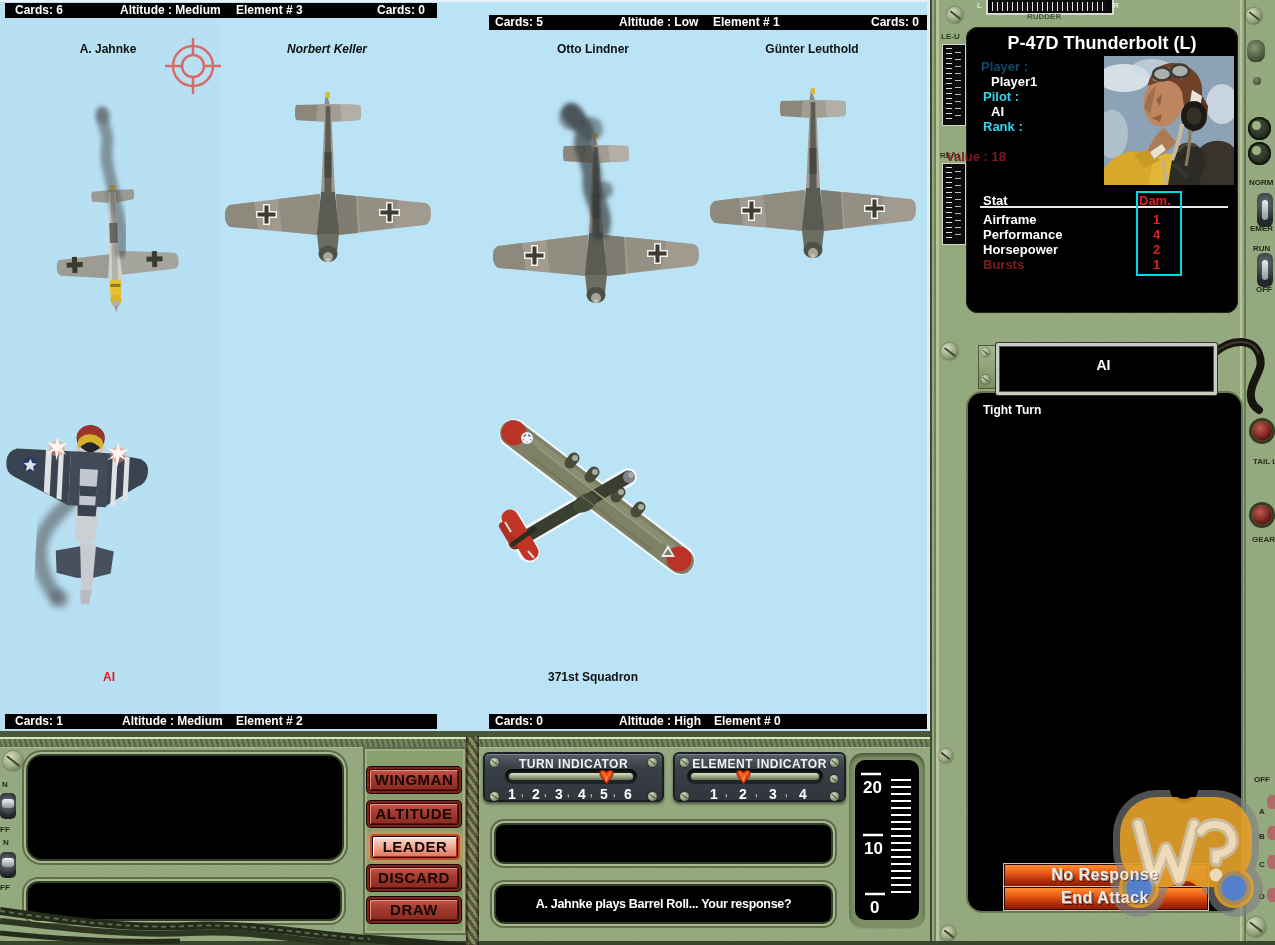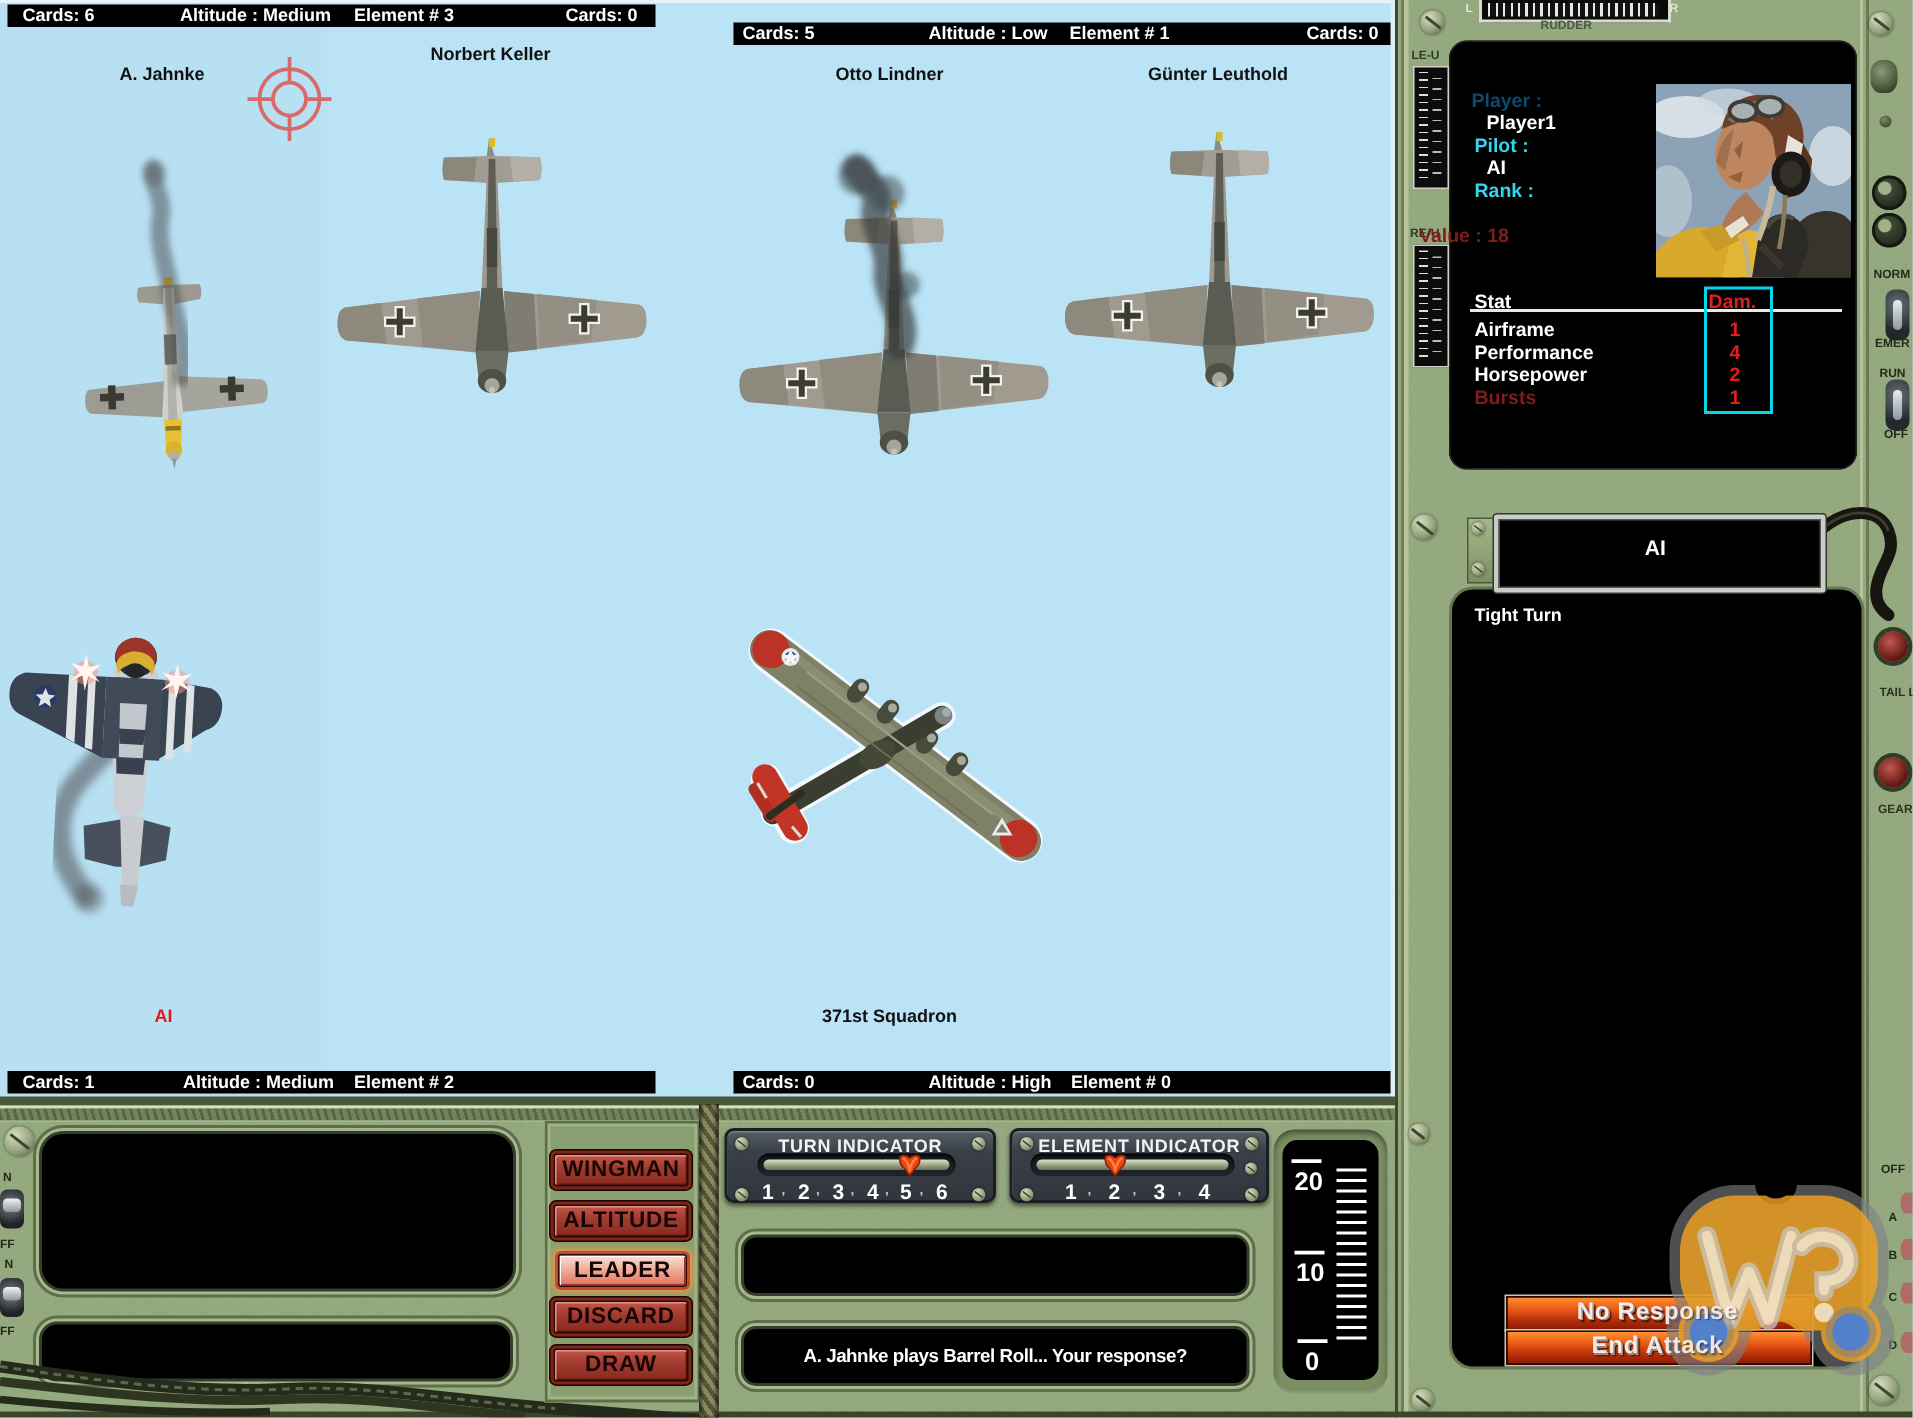--- a/index.html
+++ b/index.html
@@ -211,21 +211,21 @@
 
   <path d="M668,545 L675,557 L661,557 Z" fill="#e8ecf0"></path>
   <path d="M668,549 L672,555 L664,555 Z" fill="#7e8165"></path>
 
   <path d="M538,448 L662,543" stroke="#9b9e84" stroke-width="1.5" fill="none"></path>
   <path d="M532,458 L652,550" stroke="#6e7157" stroke-width="1.2" fill="none"></path>
 </g>
 </svg>
 
 <div class="nm" style="left:108px;top:42px;">A. Jahnke</div>
-<div class="nm" style="left:327px;top:29px;">Norbert Keller</div>
+<div class="nm" style="left:327px;top:42px;font-style:italic;">Norbert Keller</div>
 <div class="nm" style="left:593px;top:42px;">Otto Lindner</div>
 <div class="nm" style="left:812px;top:42px;">Günter Leuthold</div>
 <div class="nm" style="left:109px;top:670px;color:#e01818;">AI</div>
 <div class="nm" style="left:593px;top:670px;">371st Squadron</div>
 
 <div class="bar" style="left:5px;top:3px;width:432px;">
  <span style="left:10px;">Cards: 6</span>
       <span style="left:115px;">Altitude : Medium</span>
       <span style="left:231px;">Element # 3</span>
       <span style="left:372px;">Cards: 0</span>
@@ -308,20 +308,21 @@
 <div class="abs" style="left:1267px;top:826px;width:8px;height:14px;background:#b06a6a;border-radius:50% 0 0 50%;"></div>
 <div class="abs" style="left:1267px;top:855px;width:8px;height:14px;background:#b06a6a;border-radius:50% 0 0 50%;"></div>
 <div class="abs" style="left:1267px;top:888px;width:8px;height:14px;background:#b06a6a;border-radius:50% 0 0 50%;"></div>
 <div class="screw" style="left:1246px;top:917px;width:20px;height:20px;"></div>
 <div class="screw" style="left:941px;top:926px;width:15px;height:15px;"></div>
 <div class="screw" style="left:939px;top:749px;width:14px;height:14px;"></div>
 <div class="screw" style="left:941px;top:343px;width:17px;height:17px;"></div>
 
 <div class="abs" style="left:966px;top:27px;width:272px;height:286px;background:#000;border-radius:12px;"></div>
 <div class="abs" style="left:966px;top:27px;width:272px;height:286px;border-radius:12px;box-shadow:inset 0 0 0 1px #222;"></div>
+<div class="abs" style="left:966px;top:33px;width:272px;text-align:center;color:#fff;font-weight:bold;font-size:18px;">P-47D Thunderbolt (L)</div>
 <div class="ibtxt" style="left:981px;top:59px;color:#0c4a6e;">Player :</div>
 <div class="ibtxt" style="left:991px;top:74px;color:#fff;">Player1</div>
 <div class="ibtxt" style="left:983px;top:89px;color:#35d5ee;">Pilot :</div>
 <div class="ibtxt" style="left:991px;top:104px;color:#fff;">AI</div>
 <div class="ibtxt" style="left:983px;top:119px;color:#35d5ee;">Rank :</div>
 <div class="ibtxt" style="left:991px;top:134px;color:#000000;">None</div>
 <div class="ibtxt" style="left:946px;top:149px;color:#7f1d1d;">Value : 18</div>
 
 <svg class="abs" style="left:1104px;top:56px;" width="130" height="129" viewBox="0 0 130 129">
 <rect width="130" height="129" fill="#8ca2b6"></rect>

